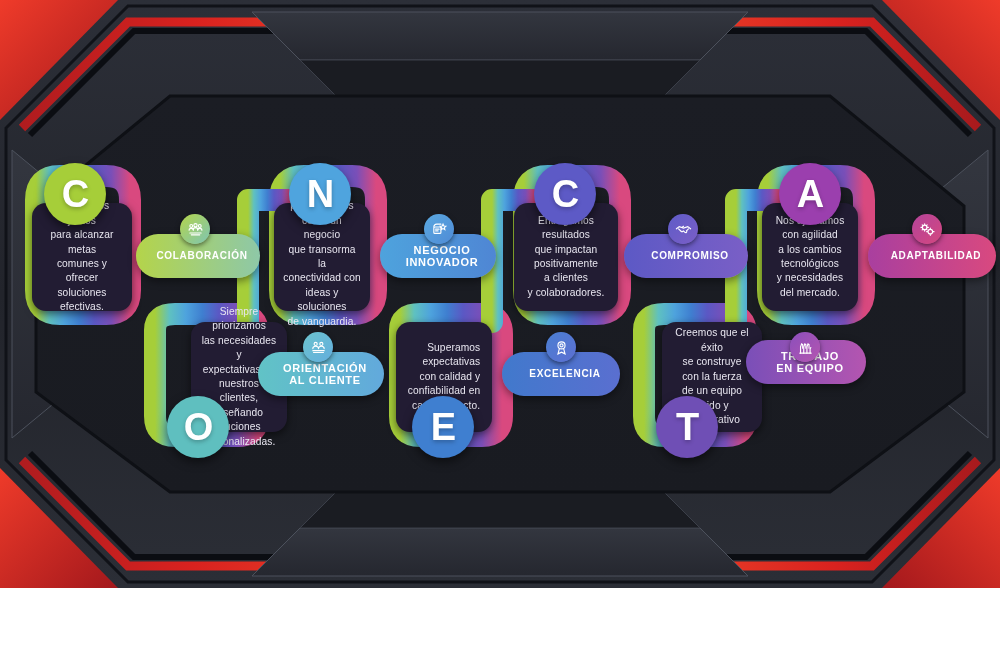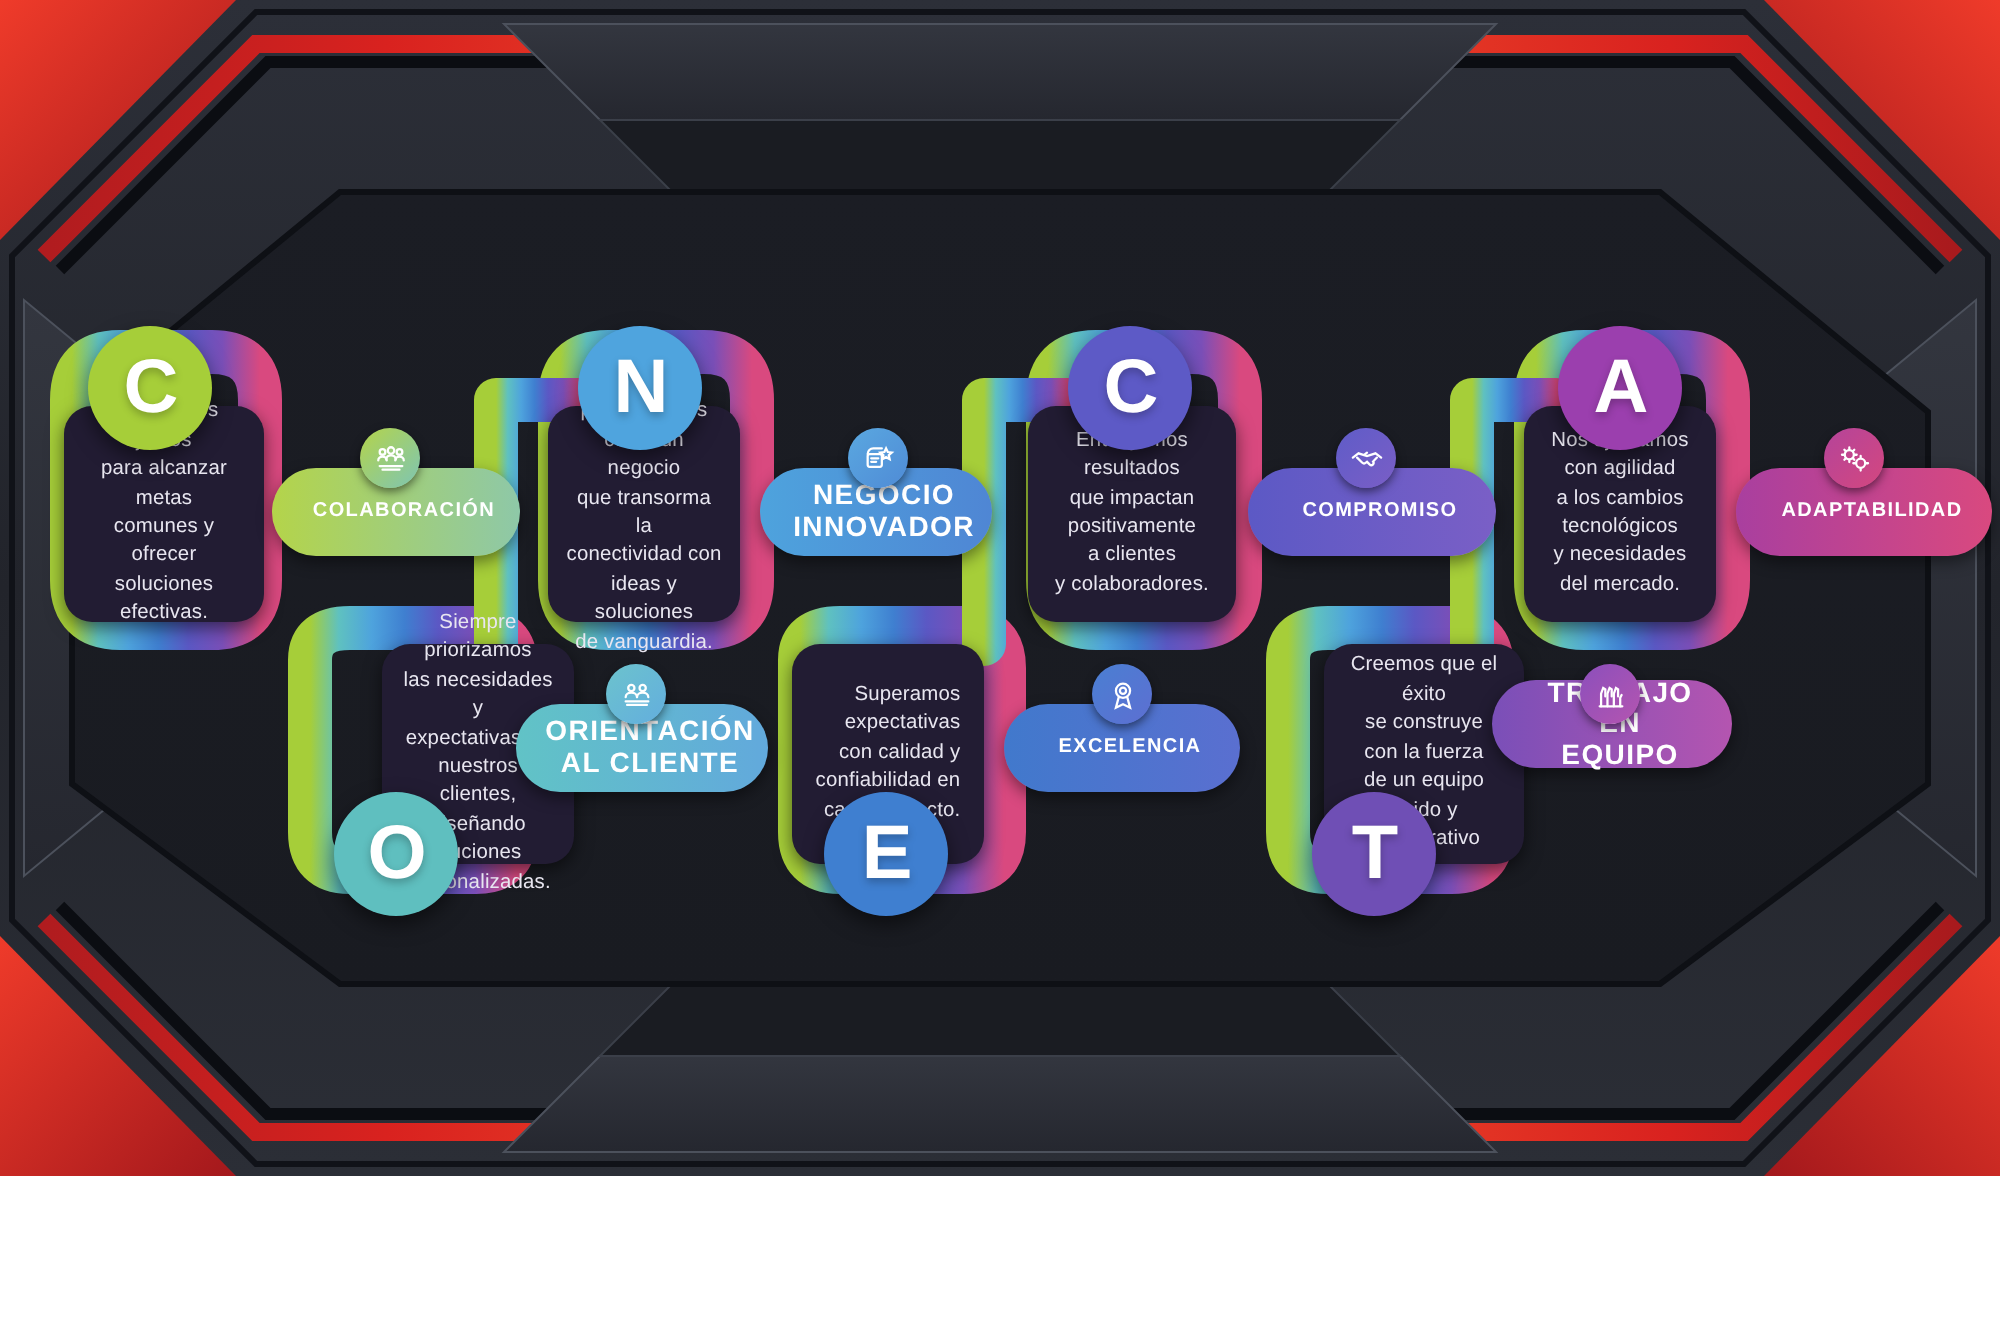--- a/index.html
+++ b/index.html
@@ -74,21 +74,21 @@
     box-shadow: 0 3px 8px rgba(0,0,0,.45);
   }
   .pill-text {
     color: #ffffff;
     font-size: 10px;
     font-weight: bold;
     letter-spacing: .7px;
     line-height: 1.12;
     white-space: pre-line;
   }
-  .pill.two-line .pill-text { font-size: 14px; }
+  .pill.two-line .pill-text { font-size: 11px; }
 
   
   .ibubble {
     position: absolute;
     width: 30px; height: 30px;
     border-radius: 50%;
     display: flex; align-items: center; justify-content: center;
     box-shadow: 0 2px 5px rgba(0,0,0,.5);
     z-index: 5;
   }

